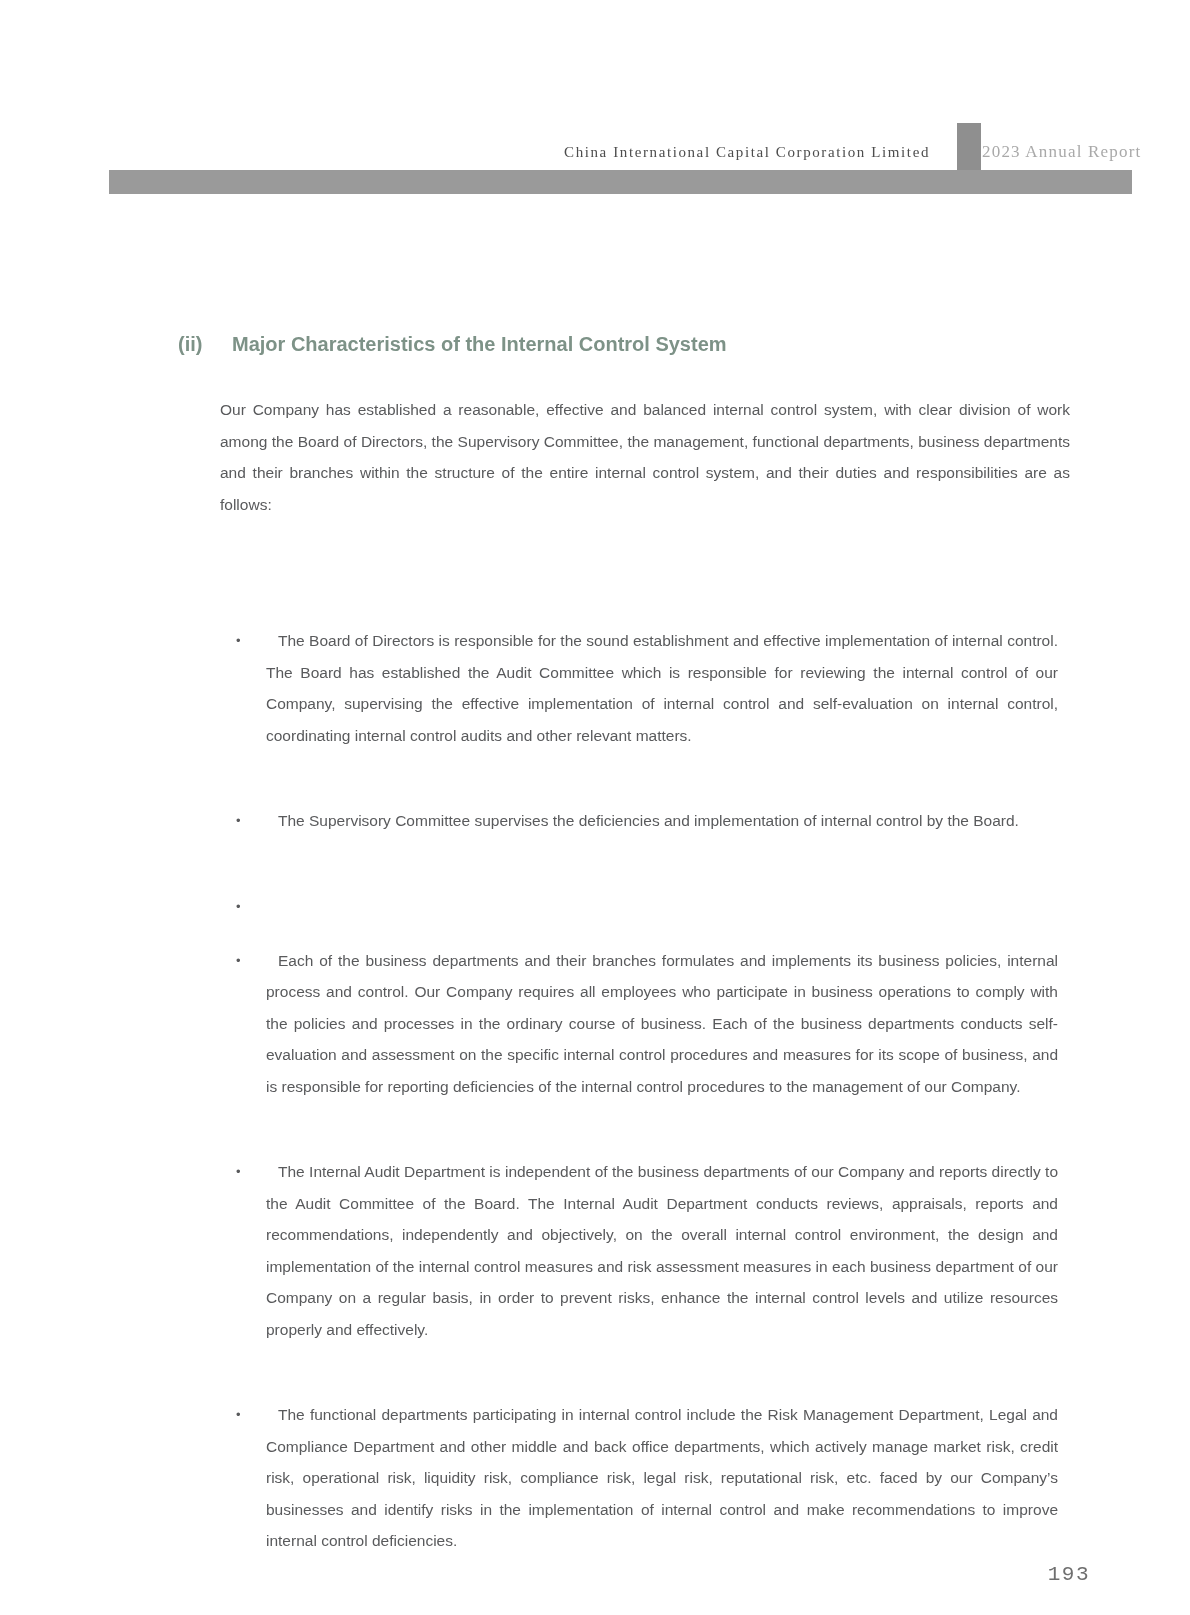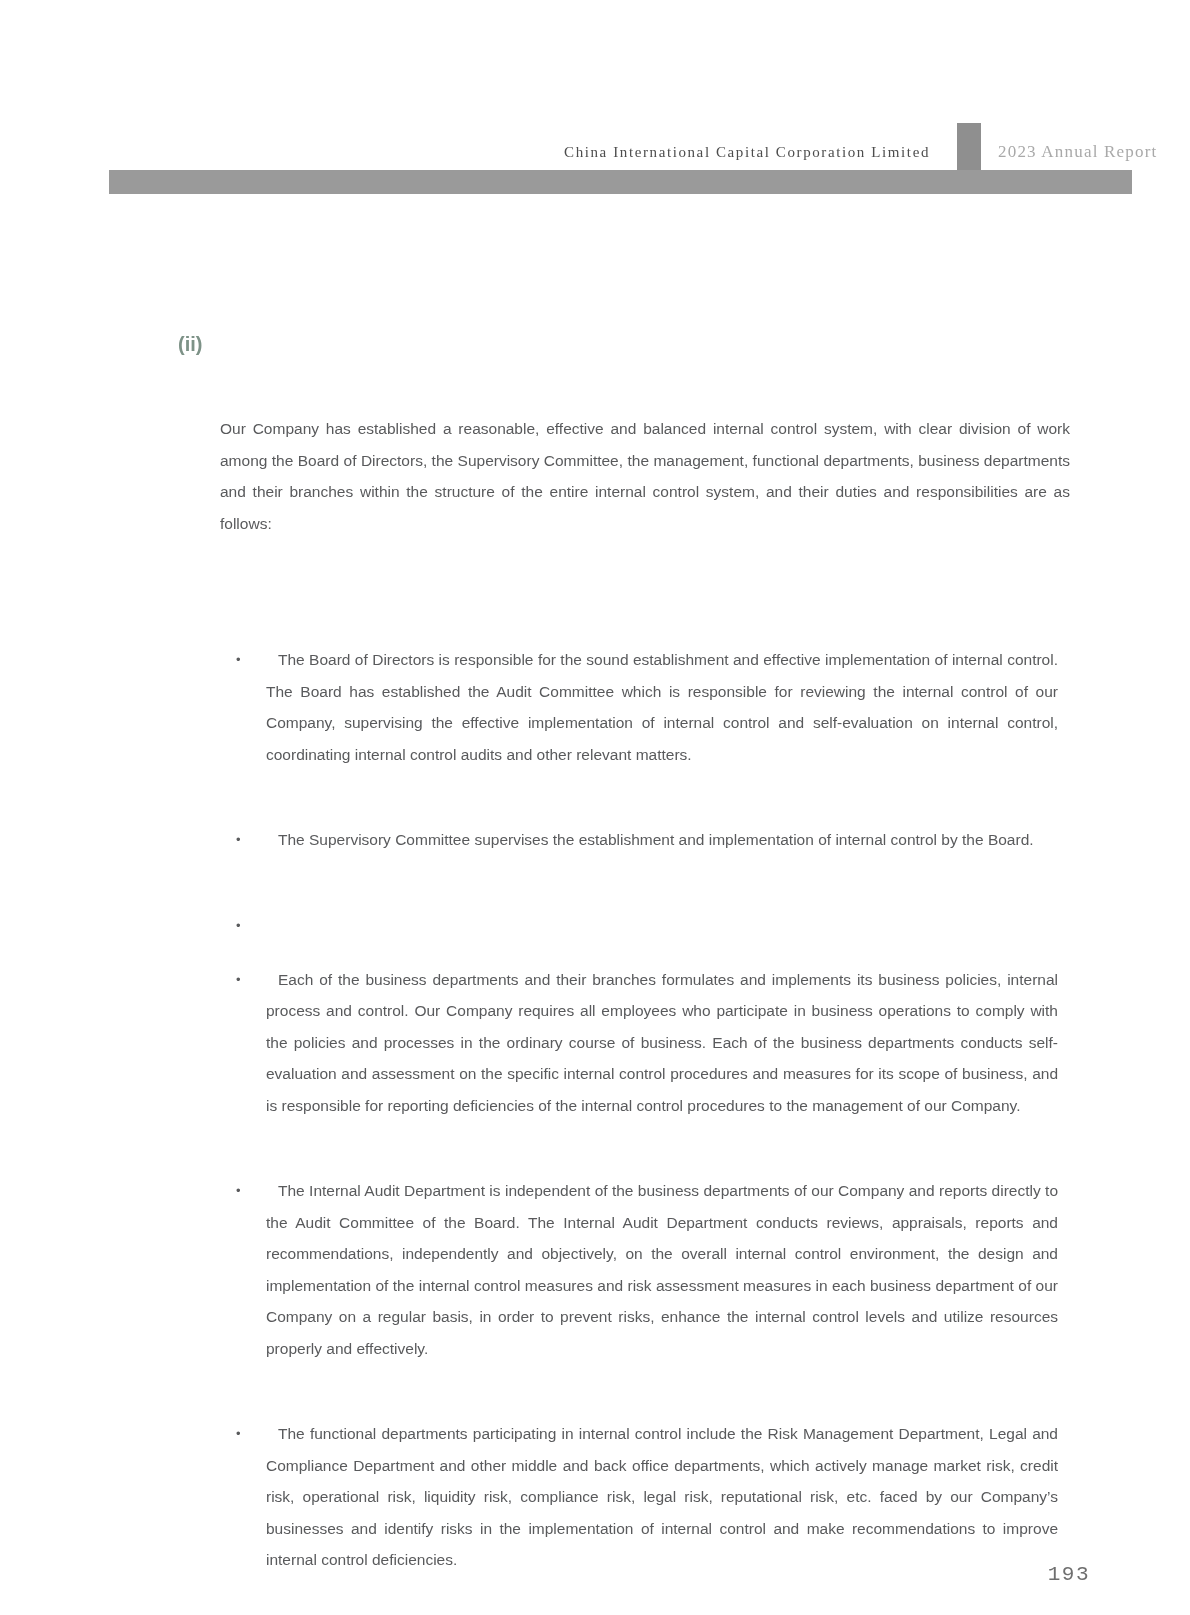--- a/index.html
+++ b/index.html
@@ -34,21 +34,20 @@
   }
   .hdr-report {
     position: absolute;
     top: 106px;
     left: 946px;
     font-family: "Liberation Serif", serif;
     font-size: 17px;
     letter-spacing: 1.2px;
     color: #a9a9a9;
     white-space: nowrap;
-    margin-left: 16px;
   }
   .hdr-rule {
     position: absolute;
     left: 85px;
     top: 146px;
     width: 1023px;
     height: 1px;
     background: #9a9a9a;
   }
 
@@ -59,21 +58,20 @@
     top: 270px;
     width: 928px;
   }
   .section-heading {
     display: flex;
     align-items: baseline;
     color: #7d9287;
     font-size: 20px;
     font-weight: bold;
     line-height: 28px;
-    margin-bottom: 19px;
   }
   .section-heading .label {
     width: 54px;
     flex: 0 0 54px;
   }
   .intro {
     margin-left: 54px;
     width: 874px;
     font-size: 15.5px;
     line-height: 31.5px;
@@ -124,32 +122,33 @@
 
   <div class="hdr-company">China International Capital Corporation Limited</div>
   <div class="hdr-divider"></div>
   <div class="hdr-report">2023 Annual Report</div>
   <div class="hdr-rule"></div>
 
   <div class="content">
 
     <div class="section-heading">
       <span class="label">(ii)</span>
+      <span>Major Characteristics of the Internal Control System</span>
     </div>
 
     <p class="intro">Our Company has established a reasonable, effective and balanced internal control system, with clear division of work among the Board of Directors, the Supervisory Committee, the management, functional departments, business departments and their branches within the structure of the entire internal control system, and their duties and responsibilities are as follows:</p>
 
     <ul class="bullet-list">
       <li>
         <span class="marker">•</span>
         <span>The Board of Directors is responsible for the sound establishment and effective implementation of internal control. The Board has established the Audit Committee which is responsible for reviewing the internal control of our Company, supervising the effective implementation of internal control and self-evaluation on internal control, coordinating internal control audits and other relevant matters.</span>
       </li>
       <li>
         <span class="marker">•</span>
-        <span>The Supervisory Committee supervises the establishment and implementation of internal control by the Board.</span>
+        <span>The Supervisory Committee supervises the deficiencies and implementation of internal control by the Board.</span>
       </li>
       <li>
         <span class="marker">•</span>
       </li>
       <li>
         <span class="marker">•</span>
         <span>Each of the business departments and their branches formulates and implements its business policies, internal process and control. Our Company requires all employees who participate in business operations to comply with the policies and processes in the ordinary course of business. Each of the business departments conducts self-evaluation and assessment on the specific internal control procedures and measures for its scope of business, and is responsible for reporting deficiencies of the internal control procedures to the management of our Company.</span>
       </li>
       <li>
         <span class="marker">•</span>

